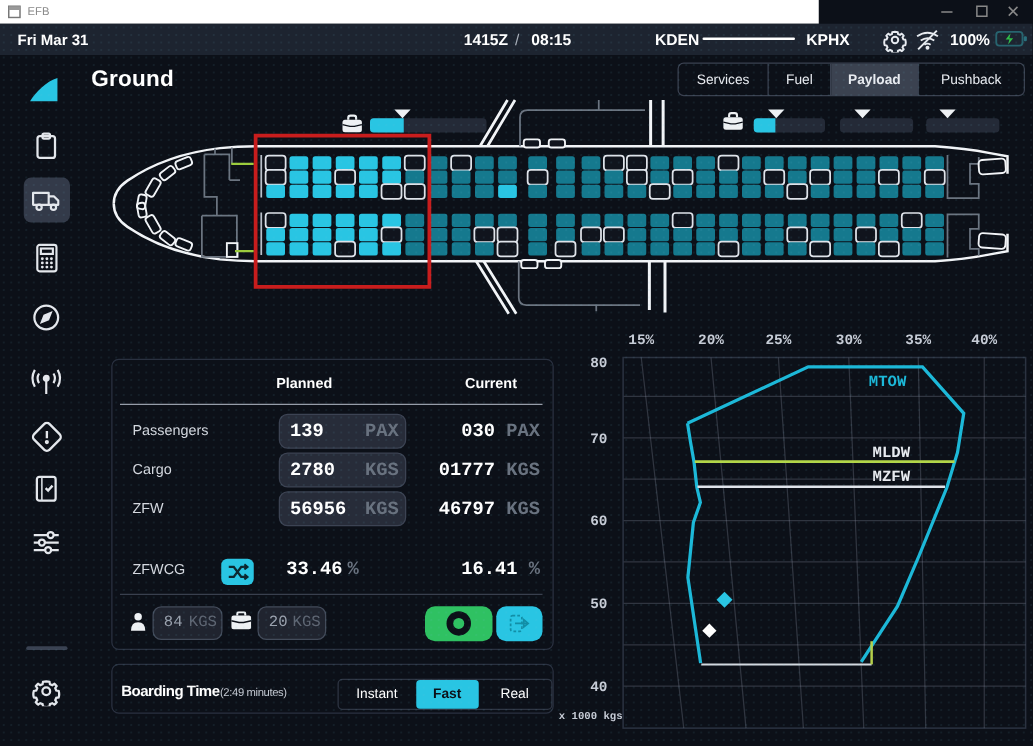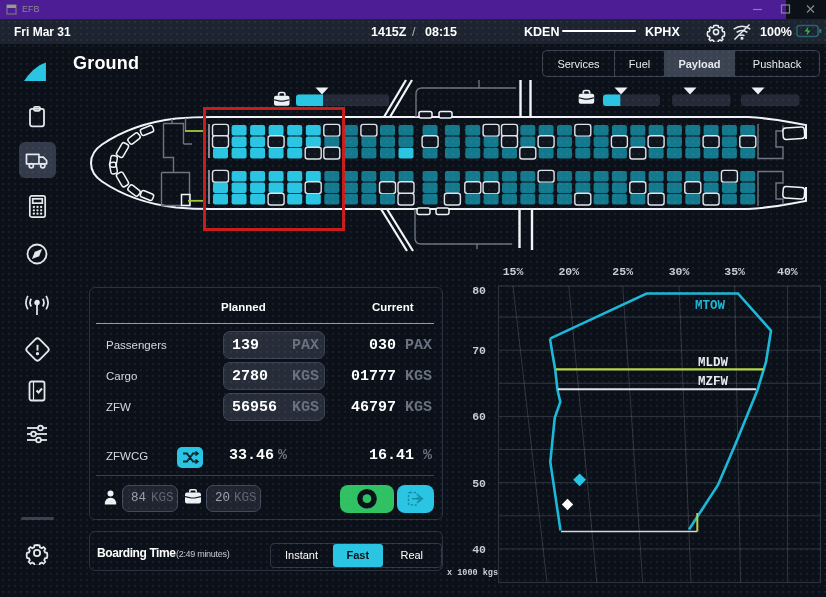--- a/index.html
+++ b/index.html
@@ -5,21 +5,21 @@
 .abs { position:absolute; }
 .mono { font-family:"Liberation Mono",monospace; }
 #dots { position:absolute; left:0; top:19px; right:0; bottom:0;
   background-image:radial-gradient(rgba(110,190,215,0.085) 0.8px, transparent 1px);
   background-size:6px 6px; pointer-events:none; z-index:50; }
 .card { position:absolute; border:1.5px solid #2a3140; border-radius:6px; }
 .ibox { position:absolute; background:#272c39; border:1px solid #3c4353; border-radius:7px; }
 </style></head>
 <body>
 
-<div class="abs" style="left:0;top:0;width:786px;height:19px;background:#4c1d95;">
+<div class="abs" style="left:0;top:0;width:655px;height:19px;background:#ffffff;">
   <svg class="abs" style="left:6px;top:4px" width="11" height="11" viewBox="0 0 11 11">
       <rect x="1" y="1" width="9" height="9" fill="none" stroke="#777" stroke-width="1.2"></rect>
       <rect x="1" y="1" width="9" height="3" fill="#999"></rect>
     </svg>
   <span class="abs" style="left:22px;top:4px;font-size:9px;color:#8a8a8a;">EFB</span>
   <svg class="abs" style="left:748px;top:0" width="70" height="19" viewBox="0 0 70 19">
     <line x1="5" y1="9.5" x2="14" y2="9.5" stroke="#888" stroke-width="1.2"></line>
     <rect x="33.5" y="5" width="8" height="8" fill="none" stroke="#888" stroke-width="1.2"></rect>
     <path d="M 59,5.5 L 66,12.5 M 66,5.5 L 59,12.5" stroke="#888" stroke-width="1.2"></path>
   </svg>

